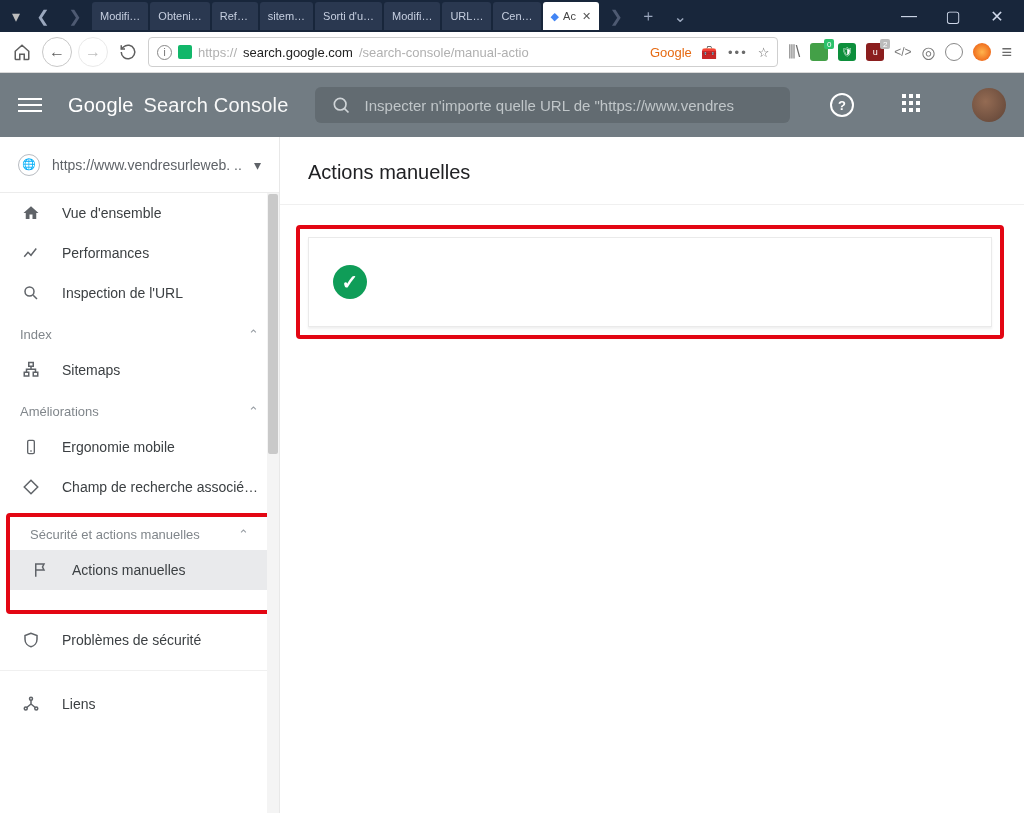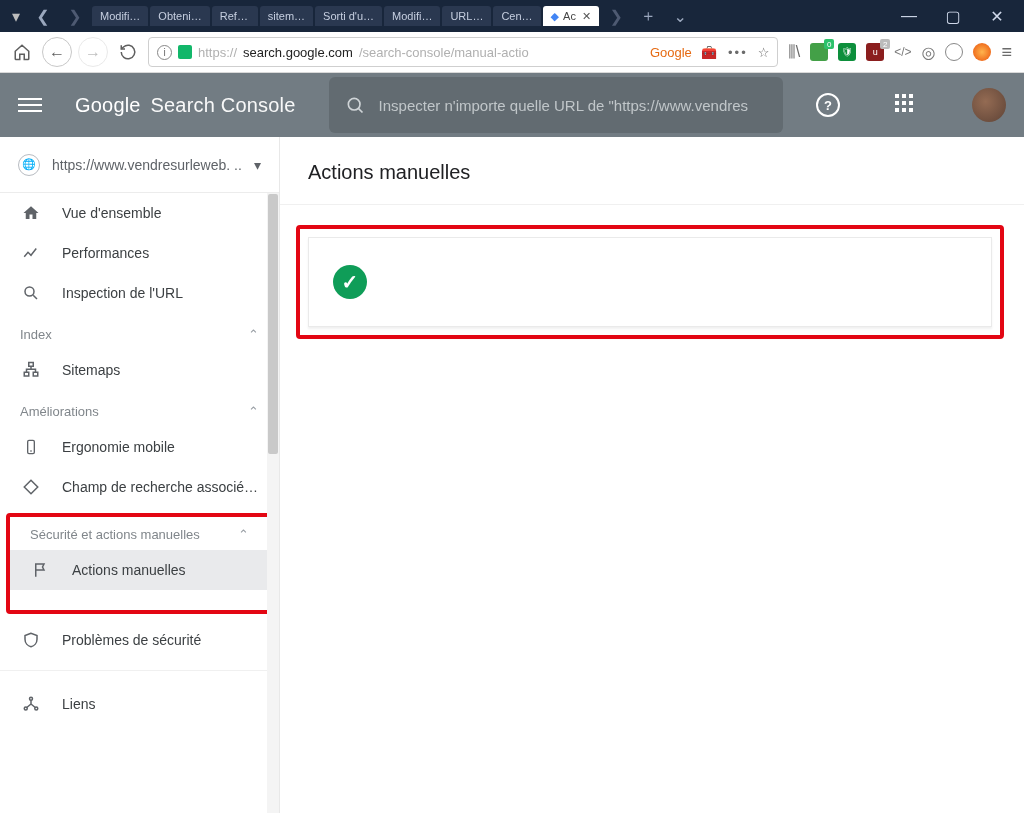--- a/index.html
+++ b/index.html
@@ -3,21 +3,21 @@
 <meta charset="utf-8">
 <style>
   * { box-sizing: border-box; margin: 0; padding: 0; font-family: Arial, Helvetica, sans-serif; }
   body { width: 1024px; height: 813px; overflow: hidden; background: #fff; position: relative; }
 
   
   .tabstrip    { height: 32px; background: #18263b; display: flex; align-items: center; padding: 0 6px; gap: 2px; color: #bcbcbc; }
   .tabstrip .tri { width: 20px; height: 24px; display:flex; align-items:center; justify-content:center; }
   .tabstrip .nav { width: 30px; height: 24px; display:flex; align-items:center; justify-content:center; color:#9aa7bd; }
   .tabstrip .nav.disabled { color:#4e5a72; }
-  .tabstrip .tab { height: 20px; min-width: 46px; background:#2a3850; border-radius:3px 3px 0 0; display:flex; align-items:center; padding:0 8px; font-size:11px; color:#c6cfe0; filter: blur(0.6px); white-space:nowrap; overflow:hidden; }
+  .tabstrip .tab { height: 28px; min-width: 46px; background:#2a3850; border-radius:3px 3px 0 0; display:flex; align-items:center; padding:0 8px; font-size:11px; color:#c6cfe0; filter: blur(0.6px); white-space:nowrap; overflow:hidden; }
   .tabstrip .tab.active { background:#fff; color:#444; filter:none; }
   .tabstrip .tab.active .x { margin-left:6px; color:#555; }
   .tabstrip .winbtns { margin-left:auto; display:flex; gap:2px; }
   .tabstrip .winbtns div { width: 42px; height: 28px; display:flex; align-items:center; justify-content:center; color:#cfd8ea; }
 
   
   .nav-bar { height: 41px; background:#fff; border-bottom:1px solid #d9d9d9; display:flex; align-items:center; padding:0 8px; gap:6px; }
   .nav-bar .circle-btn { width:30px; height:30px; border:1px solid #c8c8c8; border-radius:50%; display:flex; align-items:center; justify-content:center; color:#5f5f5f; background:#fff; }
   .nav-bar .plain-btn  { width:28px; height:28px; display:flex; align-items:center; justify-content:center; color:#5f5f5f; }
   .addr { flex:1; height:30px; border:1px solid #cfcfcf; border-radius:4px; display:flex; align-items:center; padding:0 8px; gap:6px; font-size:13px; color:#6b6b6b; overflow:hidden; }
@@ -26,27 +26,27 @@
   .addr .info { width:15px; height:15px; border:1px solid #888; border-radius:50%; display:flex; align-items:center; justify-content:center; font-size:10px; }
   .addr .fade { color:#b0b0b0; }
   .addr .right { margin-left:auto; display:flex; align-items:center; gap:10px; }
   .addr .glabel { color:#e66a12; font-size:13px; }
   .addr .dots { letter-spacing:2px; }
   .ext-icons { display:flex; align-items:center; gap:10px; padding:0 4px; }
   .ext-icons .sq { width:18px; height:18px; border-radius:3px; display:flex;align-items:center;justify-content:center;font-size:9px;color:#fff; position:relative; }
   .ext-icons .badge { position:absolute; top:-4px; right:-6px; background:#2dc26b; color:#fff; font-size:8px; width:10px; height:10px; border-radius:2px; display:flex; align-items:center; justify-content:center; }
 
   
-  .gsc-header { height: 64px; background:#727c83; display:flex; align-items:center; padding:0 18px; gap:33px; color:#fff; }
+  .gsc-header { height: 64px; background:#727c83; display:flex; align-items:center; padding:0 18px; gap:26px; color:#fff; }
   .gsc-header .menu-icon { width:24px; height:24px; display:flex; flex-direction:column; justify-content:center; gap:4px; }
   .gsc-header .menu-icon span { height:2px; background:#fff; }
   .gsc-header .logo { font-size:20px; letter-spacing:.2px; }
   .gsc-header .logo b { font-weight:400; }
   .gsc-header .logo .thin { font-weight:300; opacity:.95; }
-  .gsc-header .search { flex:1; max-width:475px; height:56px; background:#626b71; border-radius:6px; display:flex; align-items:center; padding:0 16px; gap:14px; color:#c0c6c9; font-size:15px; overflow:hidden; white-space:nowrap; }
+  .gsc-header .search { flex:1; max-width:475px; height:36px; background:#626b71; border-radius:6px; display:flex; align-items:center; padding:0 16px; gap:14px; color:#c0c6c9; font-size:15px; overflow:hidden; white-space:nowrap; }
   .gsc-header .help { width:24px;height:24px;border:2px solid #fff;border-radius:50%;display:flex;align-items:center;justify-content:center;font-size:13px;font-weight:bold; margin-left:auto; }
   .gsc-header .apps { width:22px; height:22px; display:grid; grid-template-columns:repeat(3,4px); grid-template-rows:repeat(3,4px); gap:3px; margin-left:22px; }
   .gsc-header .apps span { background:#fff; }
   .gsc-header .avatar { width:34px;height:34px;border-radius:50%;background:radial-gradient(circle at 40% 40%,#946b53,#5e4336); margin-left:22px; }
 
   
   .app-body { display:flex; height: calc(813px - 32px - 41px - 64px); }
 
   .sidebar { width:280px; border-right:1px solid #e8e8e8; height:100%; overflow:hidden; position:relative; }
   .property-picker { height:56px; border-bottom:1px solid #ececec; display:flex; align-items:center; padding:0 18px; gap:12px; font-size:14px; color:#5f6368; }

